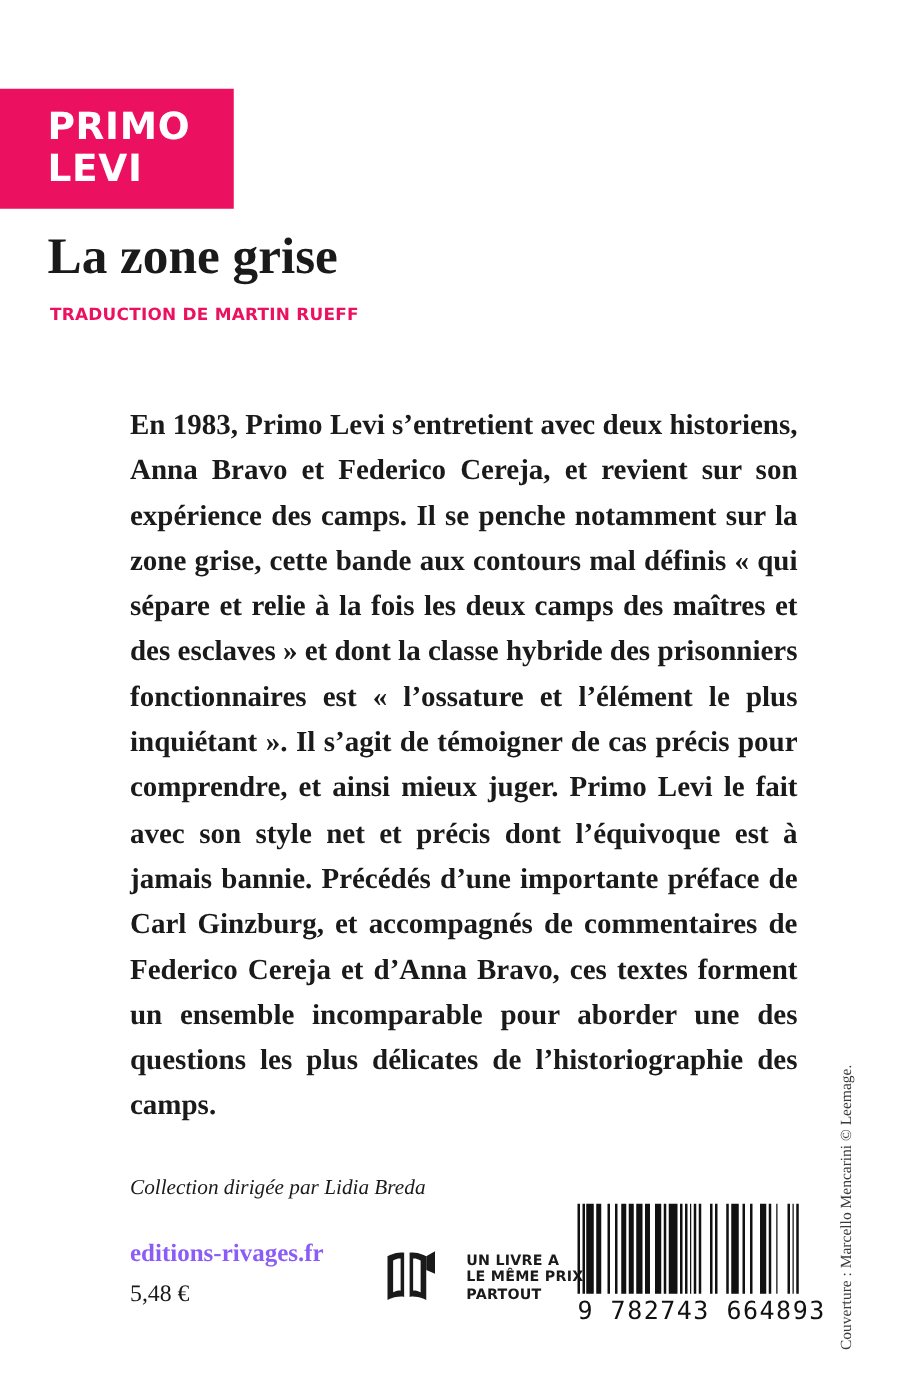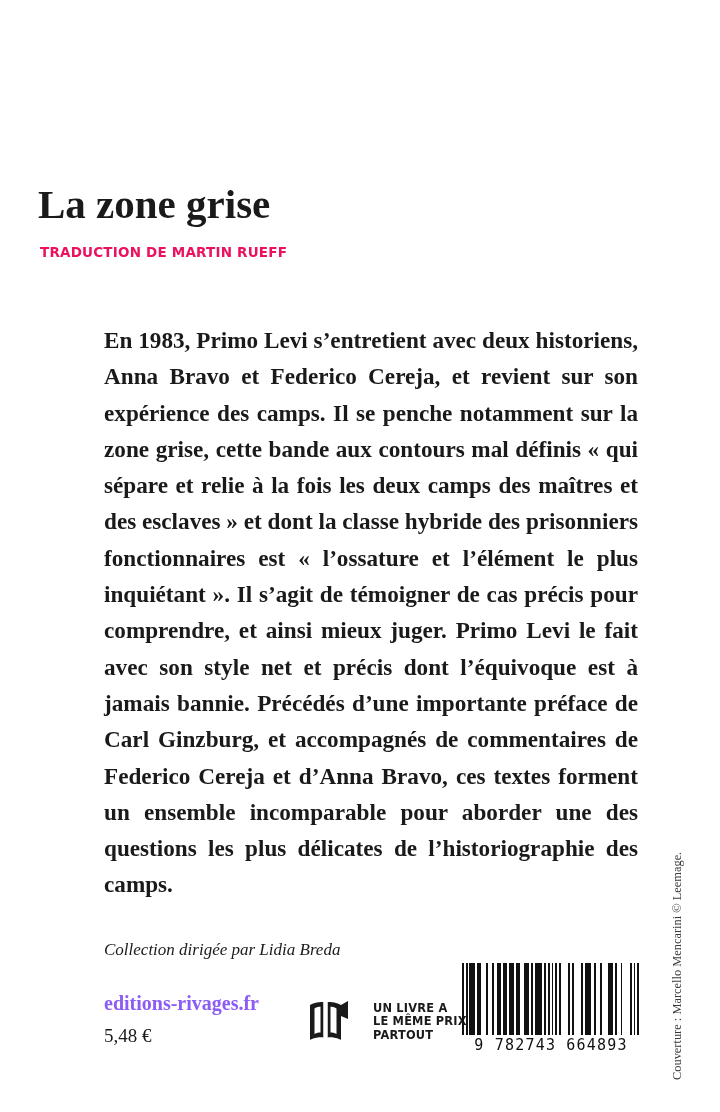--- a/index.html
+++ b/index.html
@@ -162,21 +162,21 @@
   }
   .barcode-bars i {
     display: block;
     background: #111111;
     height: 100%;
   }
   .barcode-bars i.sp { background: transparent; }
   .barcode-digits {
     margin-top: 1px;
     font-family: "DejaVu Sans Mono", monospace;
-    font-size: 15px;
+    font-size: 20px;
     letter-spacing: 1.2px;
     color: #111111;
     text-align: center;
     white-space: nowrap;
   }
 
   
   .photo-credit {
     position: absolute;
     left: 666px;
@@ -194,20 +194,24 @@
     font-size: 12.4px;
     color: #3a3a3a;
     white-space: nowrap;
   }
 </style>
 </head>
 <body>
 
 <div class="page">
 
+  <div class="author-banner">
+    <div class="author-line">PRIMO</div>
+    <div class="author-line">LEVI</div>
+  </div>
 
   <div class="book-title">La zone grise</div>
 
   <div class="credits">
     <div class="credit-line">TRADUCTION DE MARTIN RUEFF</div>
   </div>
 
   <div class="blurb">
     <p>En 1983, Primo Levi s’entretient avec deux historiens, Anna Bravo et Federico Cereja, et revient sur son expérience des camps. Il se penche notamment sur la zone grise, cette bande aux contours mal définis « qui sépare et relie à la fois les deux camps des maîtres et des esclaves » et dont la classe hybride des prisonniers fonctionnaires est « l’ossature et l’élément le plus inquiétant ». Il s’agit de témoigner de cas précis pour comprendre, et ainsi mieux juger. Primo Levi le fait avec son style net et précis dont l’équivoque est à jamais bannie. Précédés d’une importante préface de Carl Ginzburg, et accompagnés de commentaires de Federico Cereja et d’Anna Bravo, ces textes forment un ensemble incomparable pour aborder une des questions les plus délicates de l’historiographie des camps.</p>
   </div>

